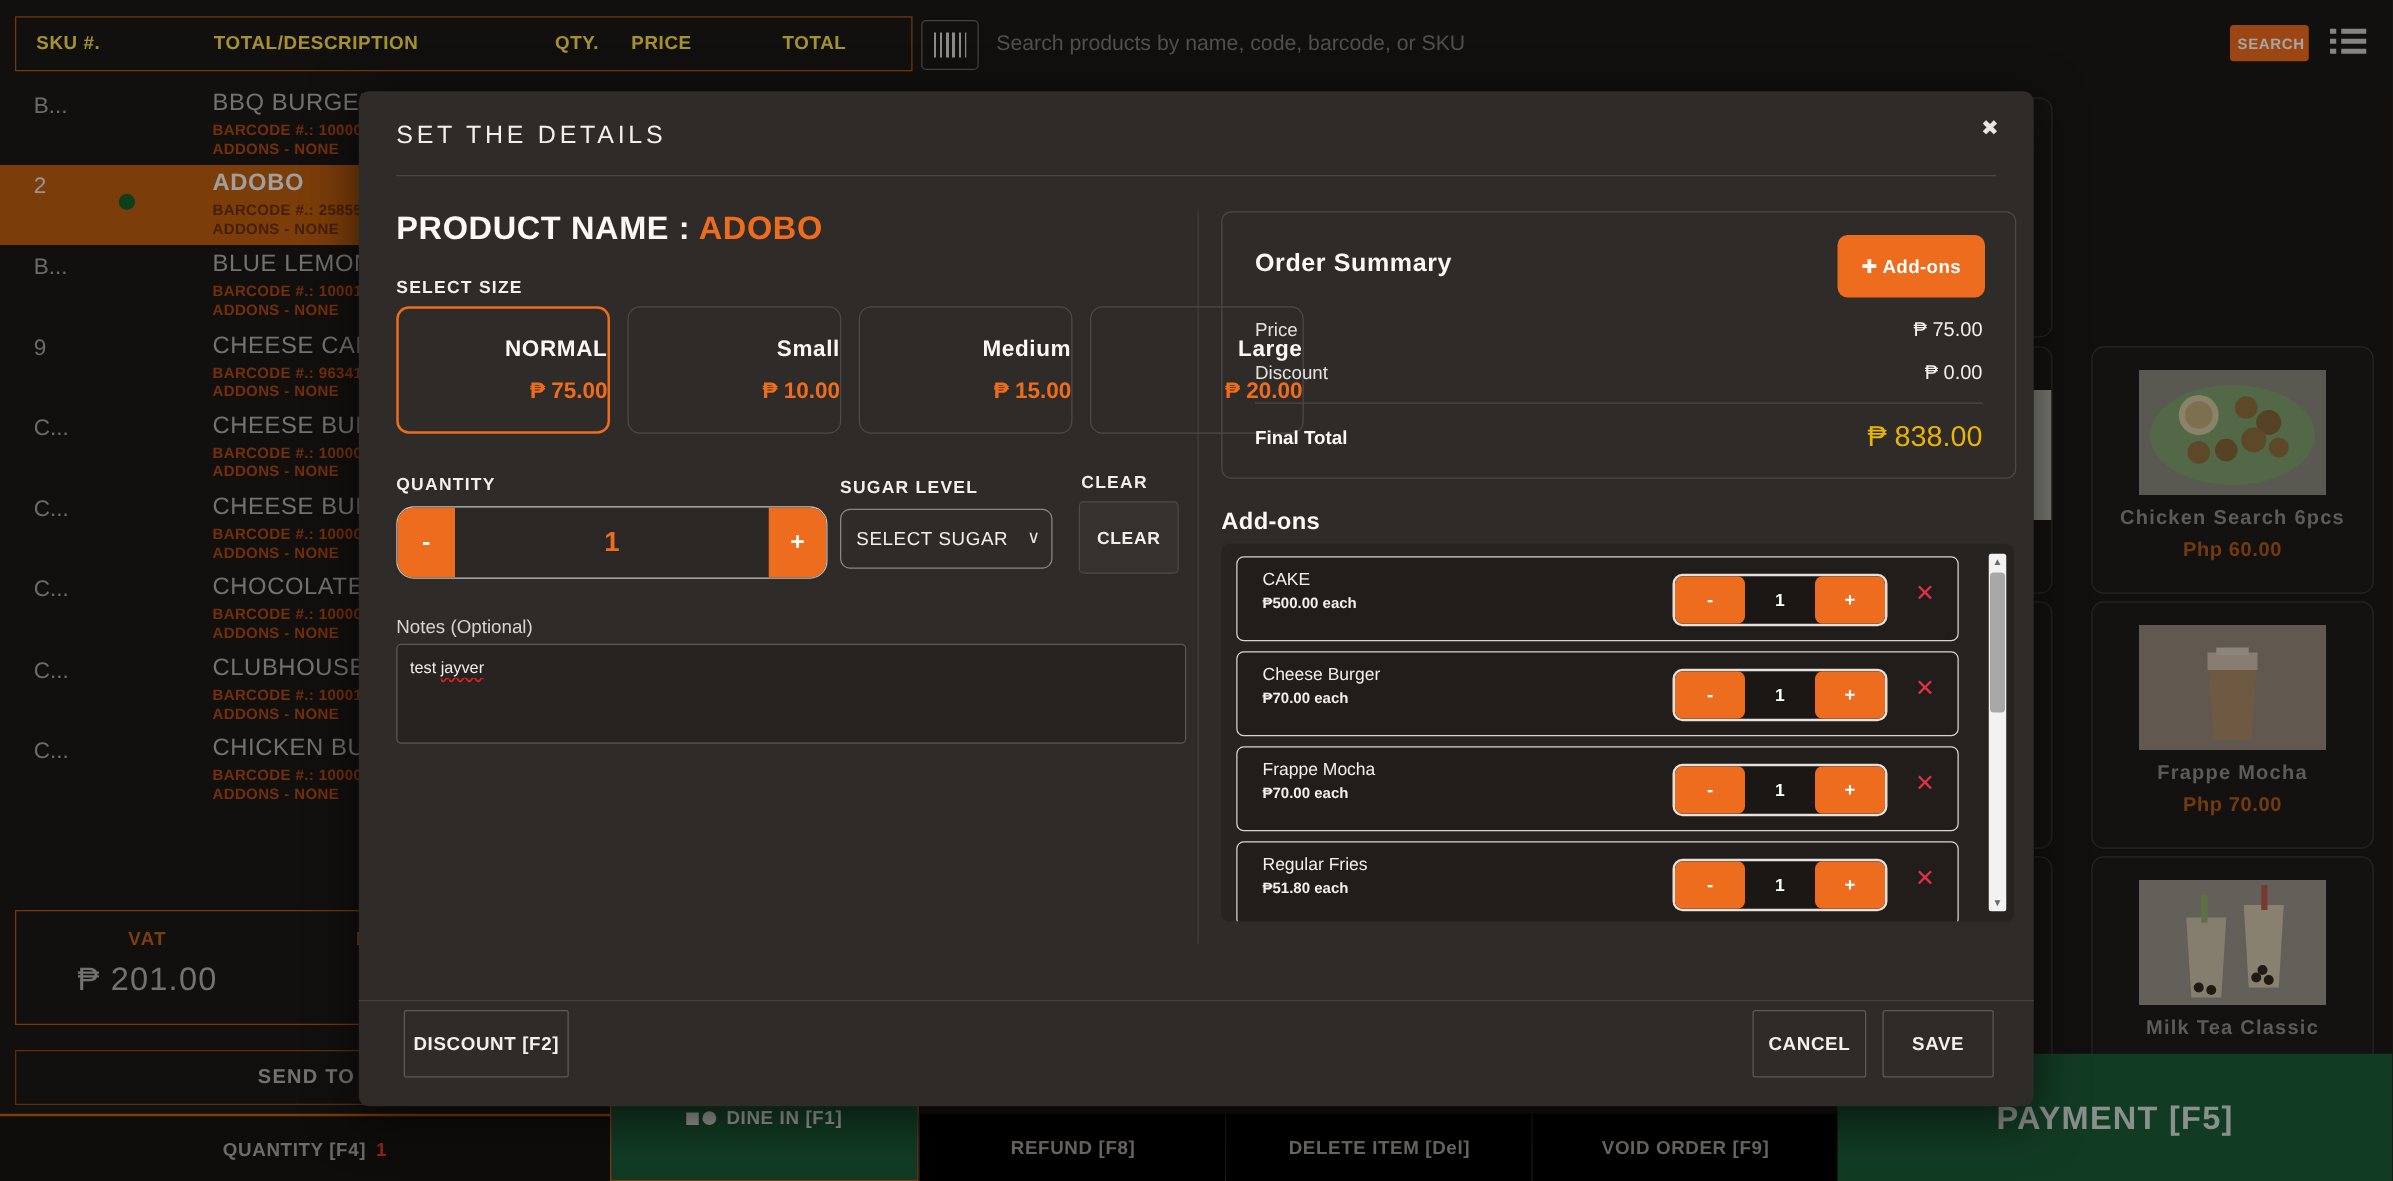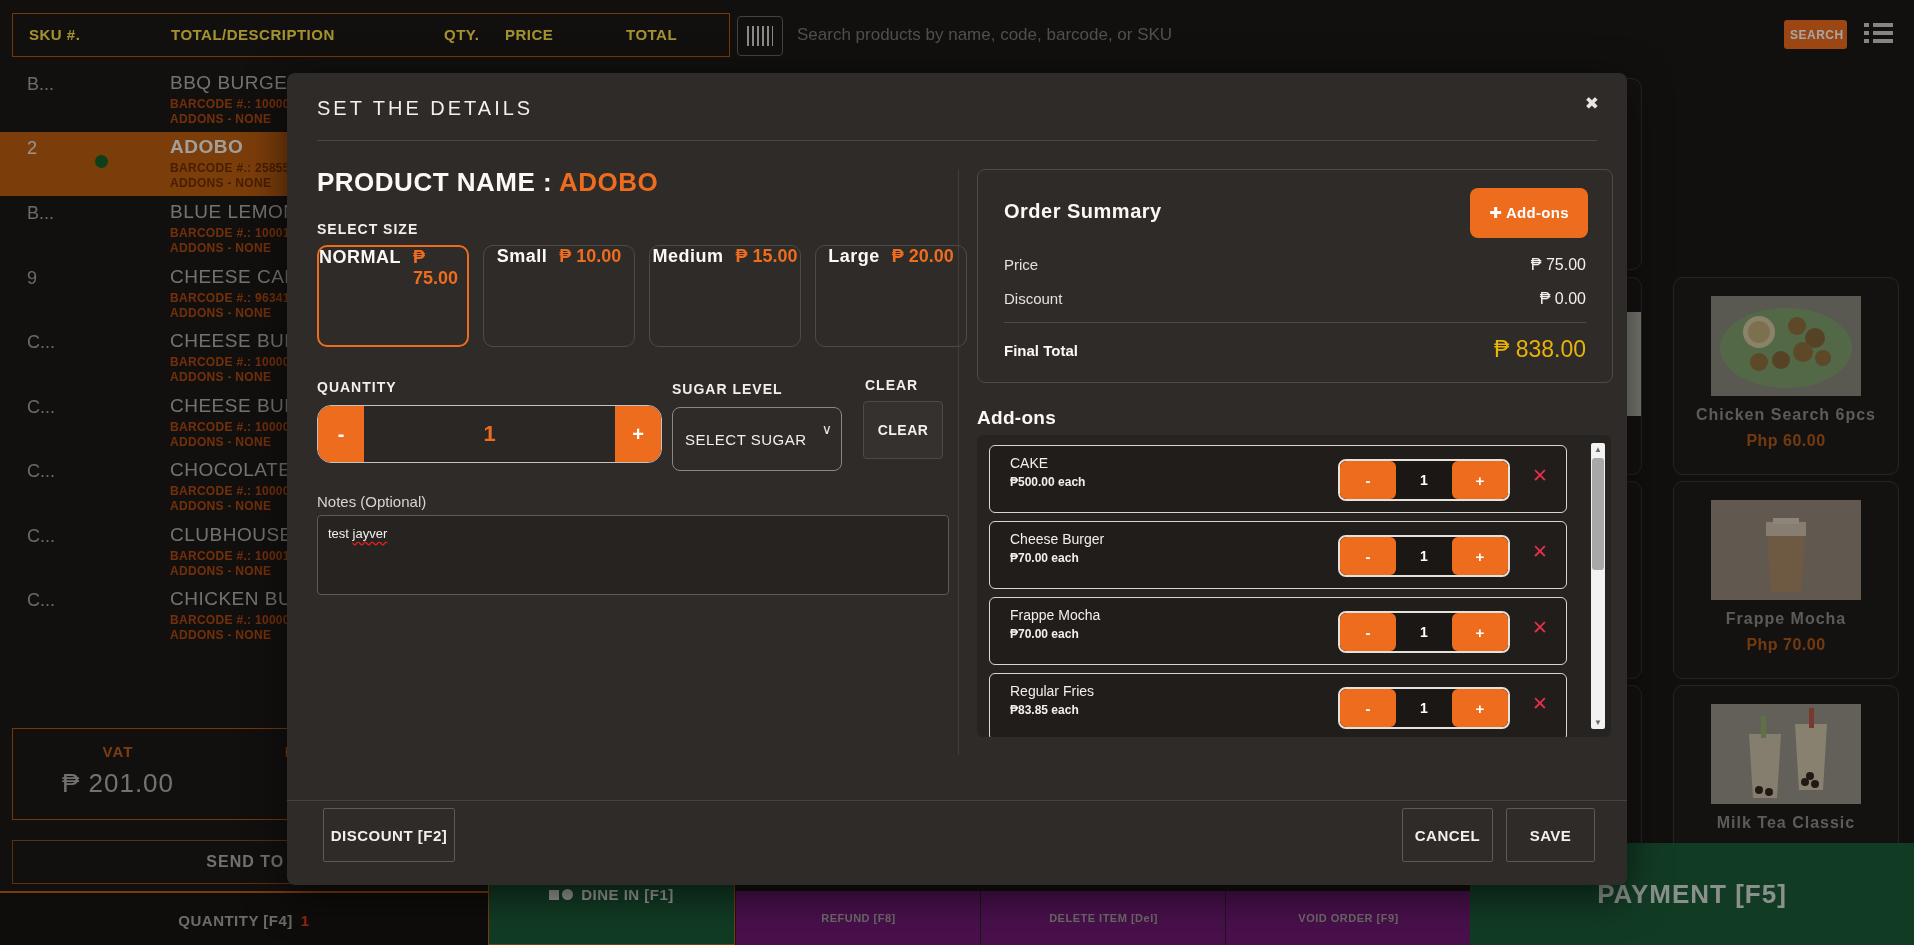--- a/index.html
+++ b/index.html
@@ -41,21 +41,21 @@
   .sendbox{position:absolute;left:12px;top:840px;width:548px;height:42px;border:1px solid #8a4a14;z-index:1;display:flex;align-items:center;justify-content:center;color:#b2afab;font-weight:bold;font-size:16px;letter-spacing:1px;cursor:pointer;}
   .qtystrip{position:absolute;left:0;top:891px;width:488px;height:54px;background:#181512;border-top:2px solid #c25b12;z-index:10;display:flex;align-items:center;justify-content:center;color:#a8a5a1;font-weight:bold;font-size:15px;letter-spacing:.5px;cursor:pointer;}
   .qtystrip .qv{color:#e2391b;margin-left:8px;}
 
   
   .bbar{z-index:10;}
   .dinein{position:absolute;left:488px;top:843px;width:247px;height:102px;background:#1d5b38;border:1px solid #c25b12;box-sizing:border-box;z-index:10;display:flex;align-items:center;justify-content:center;gap:8px;color:#eef2ee;font-weight:bold;font-size:15px;letter-spacing:.5px;cursor:pointer;}
   .dinein .ic{display:flex;align-items:flex-end;gap:3px;}
   .dinein .sq{width:10px;height:10px;background:#e8ece8;}
   .dinein .ci{width:11px;height:11px;border-radius:50%;background:#e8ece8;}
-  .bbtn{position:absolute;top:891px;width:245px;height:54px;background:#701a75;border-left:1px solid #2a2724;z-index:10;display:flex;align-items:center;justify-content:center;color:#a8a5a1;font-weight:bold;font-size:11px;letter-spacing:.5px;cursor:pointer;}
+  .bbtn{position:absolute;top:891px;width:245px;height:54px;background:#000000;border-left:1px solid #2a2724;z-index:10;display:flex;align-items:center;justify-content:center;color:#a8a5a1;font-weight:bold;font-size:15px;letter-spacing:.5px;cursor:pointer;}
   .payment{position:absolute;left:1470px;top:843px;width:444px;height:102px;background:#1d5b38;z-index:10;display:flex;align-items:center;justify-content:center;color:#d4ddd6;font-weight:bold;font-size:26px;letter-spacing:1px;cursor:pointer;}
 
   
   .grid{position:absolute;left:1630px;top:0;width:284px;height:945px;z-index:1;}
   .pcard{position:absolute;left:43px;width:224px;border:1px solid #3c3a38;border-radius:10px;background:#1f1d1b;cursor:pointer;}
   .pcard .img{position:absolute;left:37px;top:18px;width:150px;height:100px;overflow:hidden;}
   .pcard .pn{position:absolute;left:0;top:128px;width:100%;text-align:center;color:#8f8c88;font-weight:bold;font-size:16px;letter-spacing:1px;}
   .pcard .pp{position:absolute;left:0;top:154px;width:100%;text-align:center;color:#b35a17;font-weight:bold;font-size:16px;letter-spacing:.5px;}
   .sliver{position:absolute;left:-20px;width:30px;border:1px solid #3c3a38;border-radius:10px;background:#1f1d1b;overflow:hidden;}
 
@@ -66,29 +66,29 @@
   .modal{position:absolute;left:287px;top:73px;width:1340px;height:812px;background:#2e2b28;border-radius:8px;box-shadow:0 10px 40px rgba(0,0,0,.6);z-index:100;color:#eceae7;}
   .mtitle{position:absolute;left:30px;top:24px;font-size:20px;letter-spacing:3px;color:#f2efec;}
   .mclose{position:absolute;right:28px;top:20px;font-size:17px;color:#e8e5e2;cursor:pointer;}
   .mdiv{position:absolute;left:30px;right:30px;top:67px;height:1px;background:#494643;}
   .vdiv{position:absolute;left:671px;top:96px;width:1px;height:586px;background:#413e3b;}
 
   .pname{position:absolute;left:30px;top:94px;font-size:26px;font-weight:bold;letter-spacing:.5px;color:#fbf8f5;}
   .pname .pv{color:#ee6c1e;}
   .slabel{position:absolute;font-size:14px;font-weight:bold;letter-spacing:1px;color:#f2efec;}
   .sizes{position:absolute;left:30px;top:172px;display:flex;gap:14px;}
-  .sizebtn{width:150px;height:100px;border:1px solid #4d4a47;border-radius:10px;background:transparent;display:flex;flex-direction:row;align-items:flex-start;justify-content:center;gap:12px;cursor:pointer;}
+  .sizebtn{width:150px;height:100px;border:1px solid #4d4a47;border-radius:10px;background:transparent;display:flex;flex-direction:column;align-items:flex-end;justify-content:center;gap:12px;cursor:pointer;padding-left:19px;}
   .sizebtn.sel{border:2px solid #ee6c1e;width:148px;height:98px;}
   .sizebtn .sl{color:#fbf8f5;font-weight:bold;font-size:18px;letter-spacing:.5px;}
   .sizebtn .sp{color:#ee6c1e;font-weight:bold;font-size:18px;}
 
   .stepper{position:absolute;left:30px;top:332px;width:343px;height:56px;border:1px solid #c5c2be;border-radius:14px;overflow:hidden;display:flex;background:#2a2724;}
   .stepbtn{width:46px;background:#ee6c1e;border:none;color:#fff;font-weight:bold;font-size:20px;cursor:pointer;font-family:inherit;}
   .stepval{flex:1;display:flex;align-items:center;justify-content:center;color:#ee6c1e;font-weight:bold;font-size:22px;}
-  .selwrap{position:absolute;left:385px;top:334px;width:170px;height:64px;}
+  .selwrap{position:absolute;left:385px;top:334px;width:170px;height:48px;}
   .sugarsel{width:100%;height:100%;background:#2e2b28;border:1px solid #8a8784;border-radius:8px;color:#f2efec;font-size:15px;letter-spacing:.5px;padding:0 26px 0 12px;appearance:none;-webkit-appearance:none;font-family:inherit;cursor:pointer;}
   .selarrow{position:absolute;right:10px;top:14px;color:#e8e5e1;font-size:14px;pointer-events:none;}
   .clearbtn{position:absolute;left:576px;top:328px;width:80px;height:58px;background:#34312e;border:1px solid #4d4a47;border-radius:4px;color:#f2efec;font-weight:bold;font-size:14px;letter-spacing:.5px;cursor:pointer;font-family:inherit;}
   .noteslabel{position:absolute;left:30px;top:420px;font-size:15px;color:#d8d5d1;}
   .notes{position:absolute;left:30px;top:442px;width:610px;height:58px;background:#262320;border:1px solid #5d5a56;border-radius:4px;padding:10px 10px;font-size:13px;color:#f2efec;cursor:text;}
   .missp{text-decoration:underline wavy #e02020;text-underline-offset:3px;}
 
   .sumcard{position:absolute;left:690px;top:96px;width:634px;height:212px;border:1px solid #4d4a47;border-radius:8px;}
   .sumtitle{position:absolute;left:26px;top:30px;font-size:20px;font-weight:bold;letter-spacing:.5px;color:#fbf8f5;}
   .addonsbtn{position:absolute;right:24px;top:18px;width:118px;height:50px;background:#ee6c1e;border:none;border-radius:8px;color:#fff;font-weight:bold;font-size:15px;letter-spacing:.3px;cursor:pointer;font-family:inherit;}
@@ -402,21 +402,21 @@
         <div class="aostep">
           <button class="aominus">-</button>
           <span class="aoq">1</span>
           <button class="aoplus">+</button>
         </div>
         <span class="aox">✕</span>
       </div>
 
       <div class="aoitem" style="top:238px">
         <span class="an">Regular Fries</span>
-        <span class="ap">₱83.85 each</span>
+        <span class="ap">₱51.80 each</span>
         <div class="aostep">
           <button class="aominus">-</button>
           <span class="aoq">1</span>
           <button class="aoplus">+</button>
         </div>
         <span class="aox">✕</span>
       </div>
 
       <div class="sbar">
         <div class="up">▲</div>

